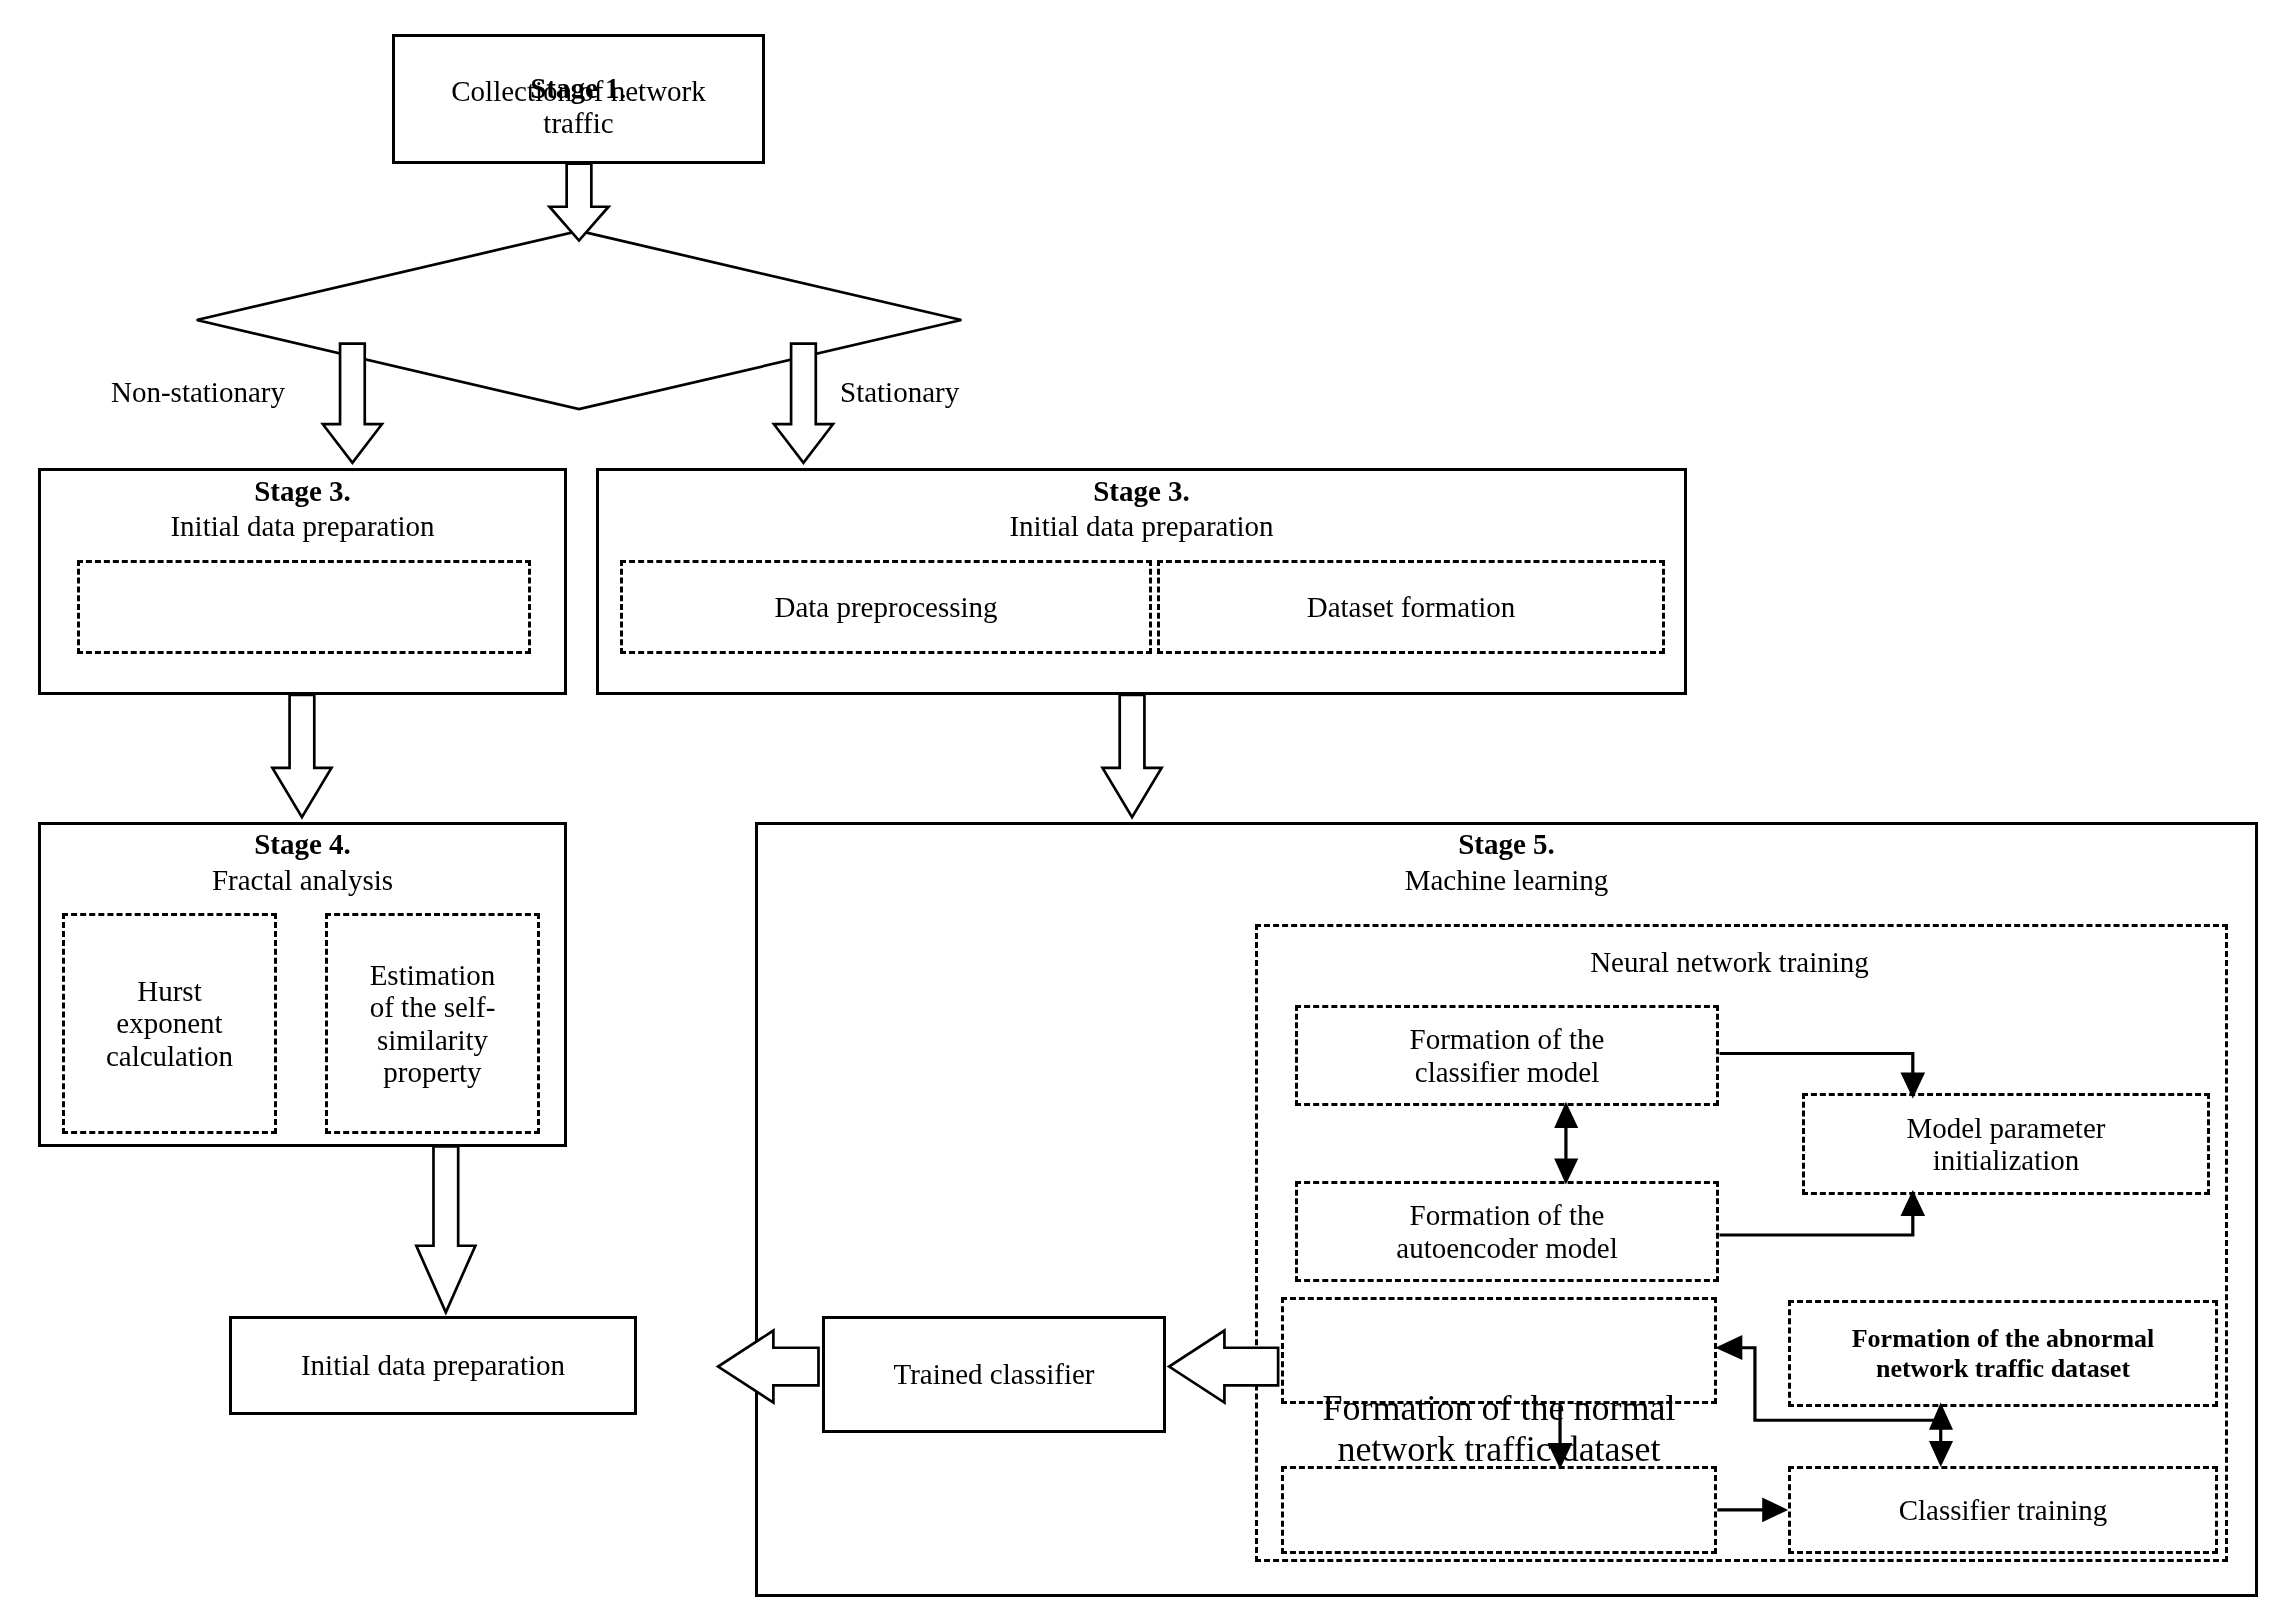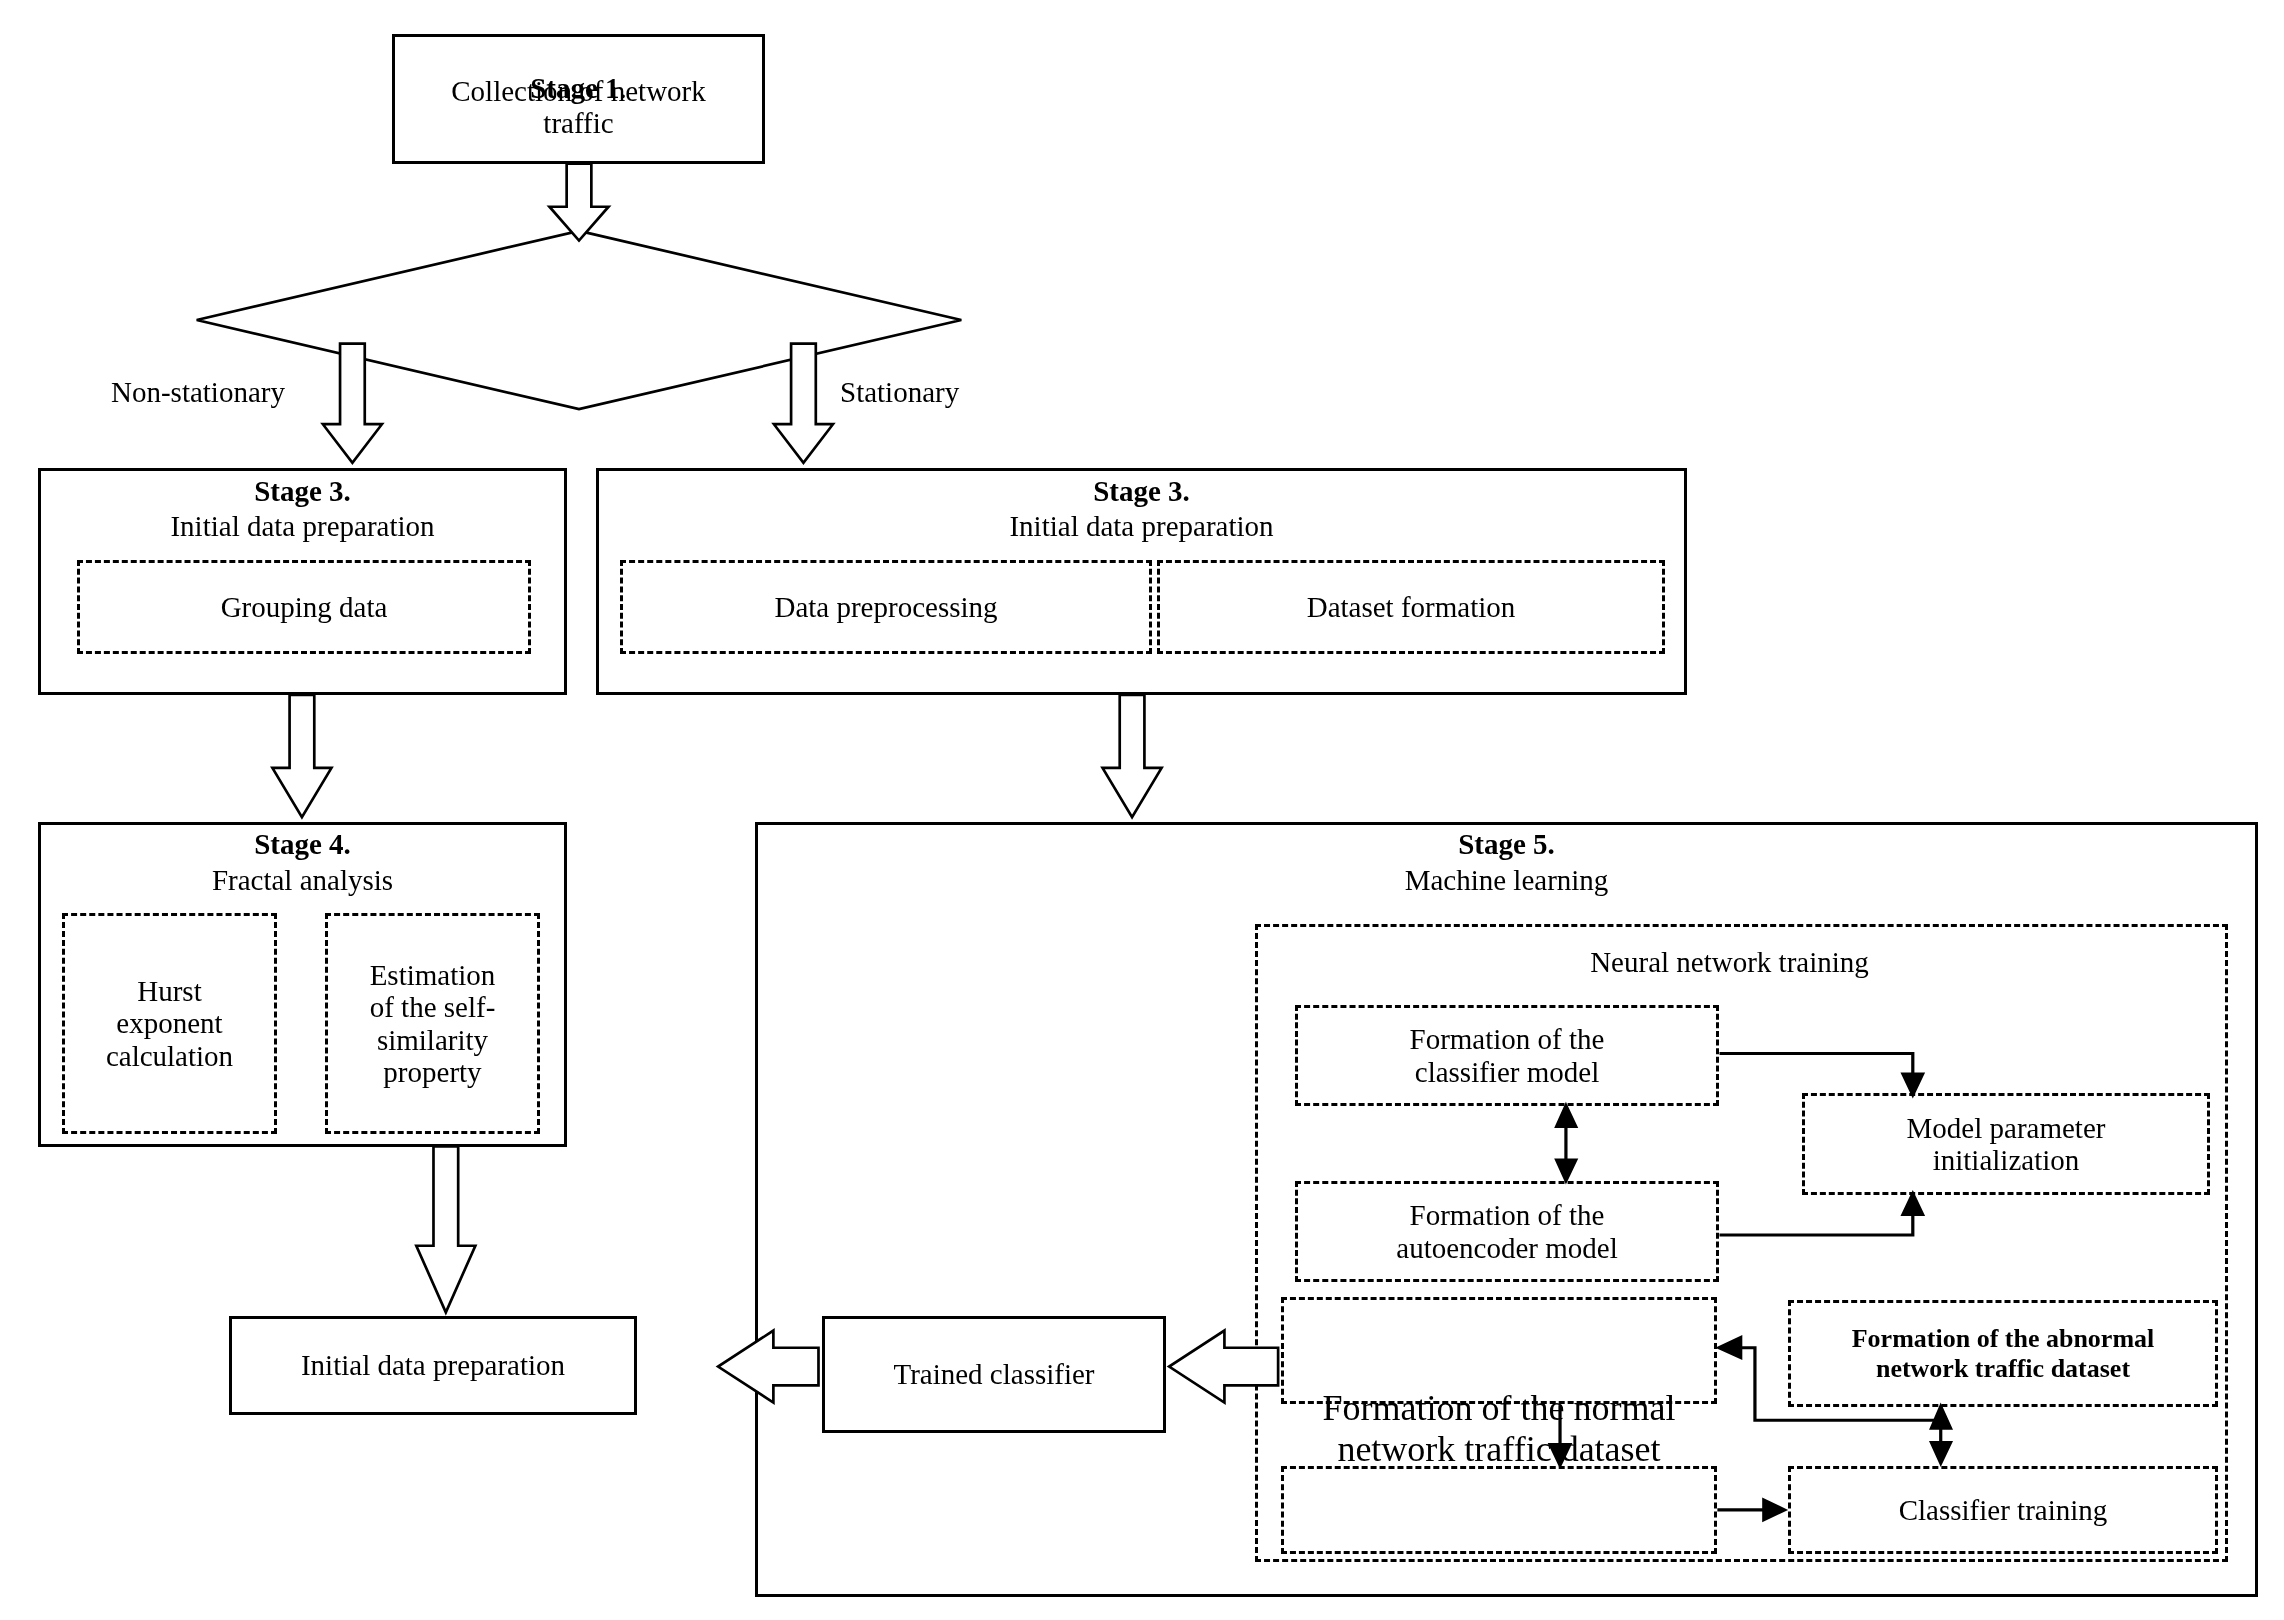--- a/index.html
+++ b/index.html
@@ -73,21 +73,20 @@
   <div class="diamond-text b" style="left:446px;top:266px;width:376px;font-weight:bold;">Stage 2.</div>
   <div class="diamond-text" style="left:446px;top:307px;width:376px;">Stationarity test</div>
 
   <div class="free" style="left:111px;top:376px;">Non-stationary</div>
   <div class="free" style="left:840px;top:376px;">Stationary</div>
 
   <div class="box" style="left:38px;top:468px;width:529px;height:227px;"></div>
   <div class="lbl b" style="left:38px;top:475px;width:529px;">Stage 3.</div>
   <div class="lbl" style="left:38px;top:510px;width:529px;">Initial data preparation</div>
   <div class="dbox" style="left:77px;top:560px;width:454px;height:94px;"></div>
-  <div class="lbl ctr" style="left:77px;top:560px;width:454px;height:94px;">Grouping data</div>
 
   <div class="box" style="left:596px;top:468px;width:1091px;height:227px;"></div>
   <div class="lbl b" style="left:596px;top:475px;width:1091px;">Stage 3.</div>
   <div class="lbl" style="left:596px;top:510px;width:1091px;">Initial data preparation</div>
 
   <div class="dbox" style="left:620px;top:560px;width:532px;height:94px;"></div>
   <div class="lbl ctr" style="left:620px;top:560px;width:532px;height:94px;text-align:right;">Data preprocessing</div>
 
   <div class="dbox" style="left:1157px;top:560px;width:508px;height:94px;"></div>
   <div class="lbl ctr" style="left:1157px;top:560px;width:508px;height:94px;">Dataset formation</div>

